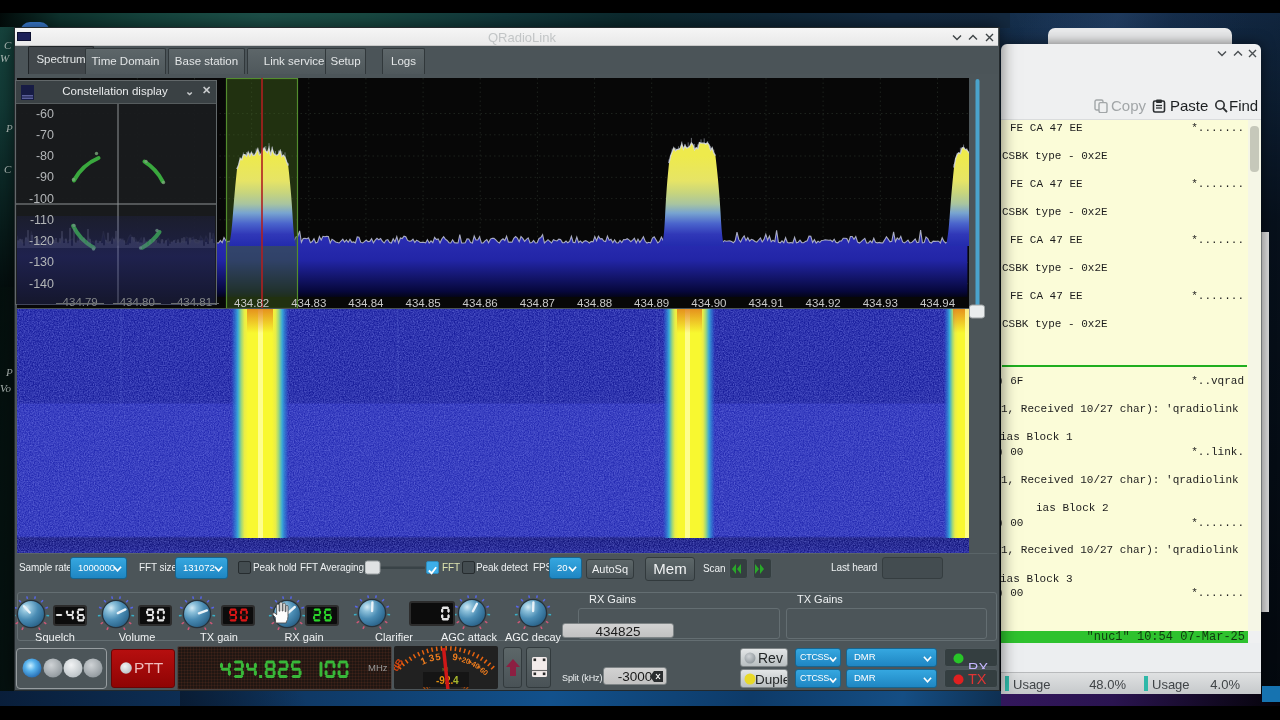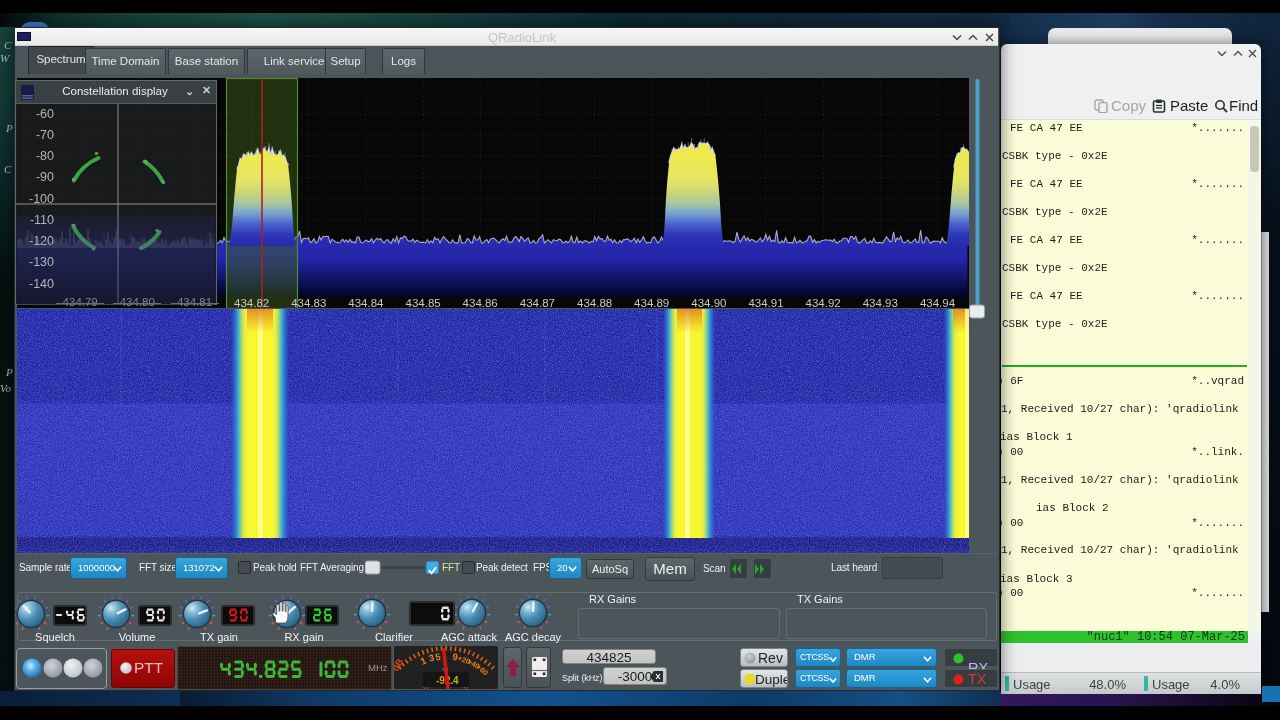--- a/index.html
+++ b/index.html
@@ -701,21 +701,21 @@
  <div class="btn" style="left:512px;top:620px;width:25px;height:41px;">
    <svg width="22" height="38" viewBox="0 0 22 38">
         <rect x="4" y="9" width="15" height="20" rx="1.5" fill="#f3eceb"></rect>
         <rect x="5.5" y="10.5" width="2.6" height="2.6" fill="#2a2a2a"></rect>
         <rect x="14.8" y="10.5" width="2.6" height="2.6" fill="#2a2a2a"></rect>
         <rect x="5.5" y="24.5" width="2.6" height="2.6" fill="#2a2a2a"></rect>
         <rect x="14.8" y="24.5" width="2.6" height="2.6" fill="#2a2a2a"></rect>
         <line x1="4" y1="22.5" x2="19" y2="22.5" stroke="#666" stroke-width="1.1"></line>
       </svg>
  </div>
- <div class="lfield" style="left:548px;top:622px;width:94px;height:15px;"><span style="position:relative;top:0px;">434825</span></div>
+ <div class="lfield" style="left:548px;top:596px;width:112px;height:15px;"><span style="position:relative;top:0px;">434825</span></div>
  <span class="wlab" style="left:548px;top:646px;font-size:9px;">Split (kHz)</span>
  <div class="lfield" style="left:589px;top:640px;width:64px;height:18px;"><span style="position:relative;top:1px;">-3000</span>
    <svg style="position:absolute;right:3px;top:3px;" width="13" height="11" viewBox="0 0 13 11">
         <path d="M4 0 L13 0 L13 11 L4 11 L0 5.5 Z" fill="#2a2d2f"></path>
         <path d="M6 3 L10 8 M10 3 L6 8" stroke="#fff" stroke-width="1.2"></path>
       </svg>
  </div>
  <div class="lbtn" style="left:726px;top:621px;width:48px;height:19px;">
    <svg width="12" height="12" style="position:absolute;left:3px;top:3px;">
         <circle cx="6" cy="6" r="5.5" fill="url(#ledgray)"></circle>

